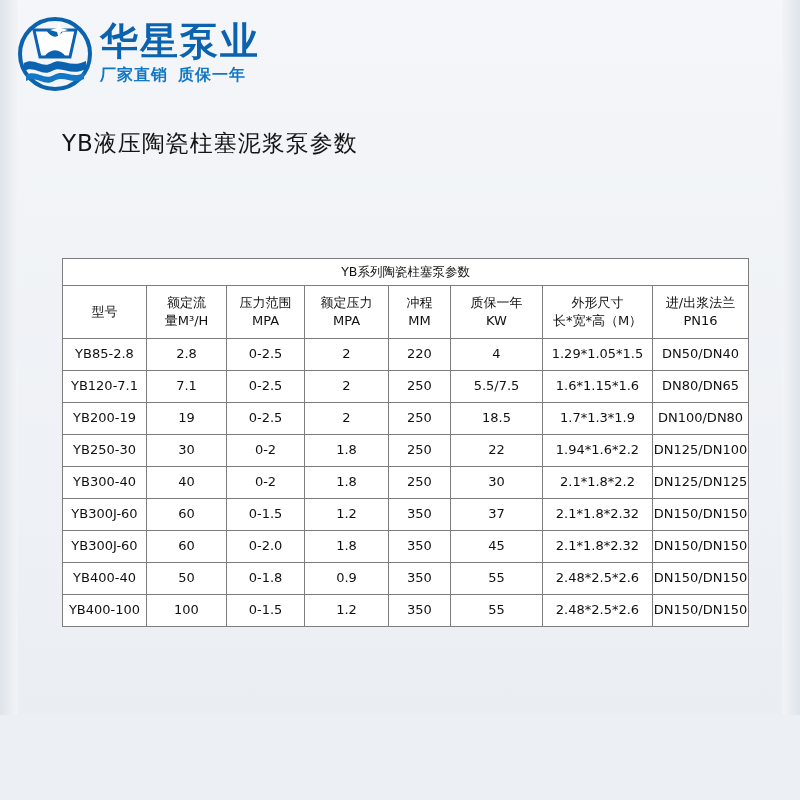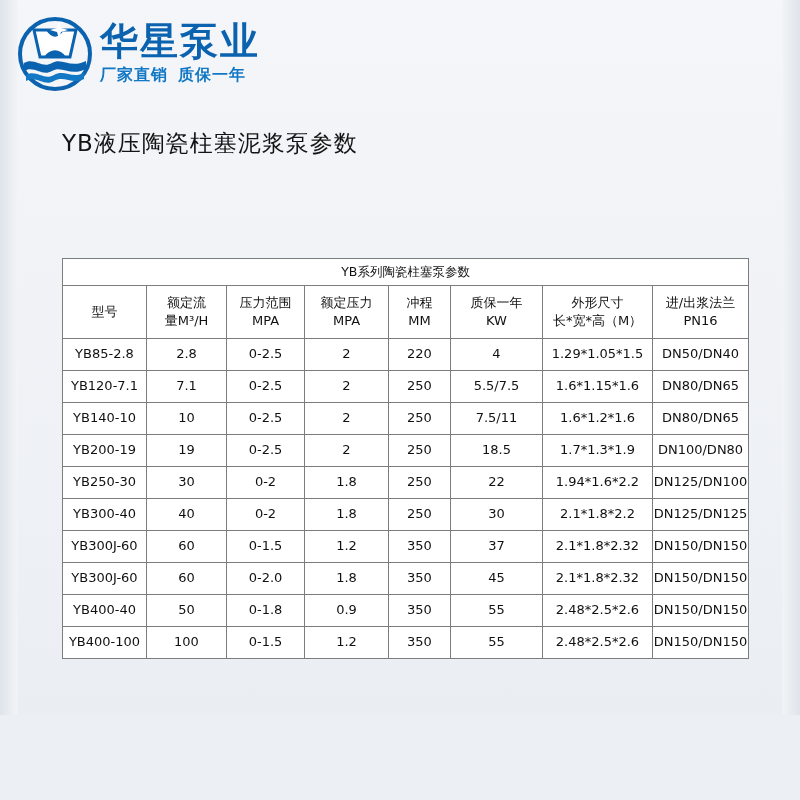--- a/index.html
+++ b/index.html
@@ -267,30 +267,20 @@
           <td class="cell-model">YB120-7.1</td>
           <td>7.1</td>
           <td>0-2.5</td>
           <td>2</td>
           <td>250</td>
           <td>5.5/7.5</td>
           <td class="cell-dim">1.6*1.15*1.6</td>
           <td class="cell-flange">DN80/DN65</td>
         </tr>
         <tr>
-          <td class="cell-model">YB140-10</td>
-          <td>10</td>
-          <td>0-2.5</td>
-          <td>2</td>
-          <td>250</td>
-          <td>7.5/11</td>
-          <td class="cell-dim">1.6*1.2*1.6</td>
-          <td class="cell-flange">DN80/DN65</td>
-        </tr>
-        <tr>
           <td class="cell-model">YB200-19</td>
           <td>19</td>
           <td>0-2.5</td>
           <td>2</td>
           <td>250</td>
           <td>18.5</td>
           <td class="cell-dim">1.7*1.3*1.9</td>
           <td class="cell-flange">DN100/DN80</td>
         </tr>
         <tr>

